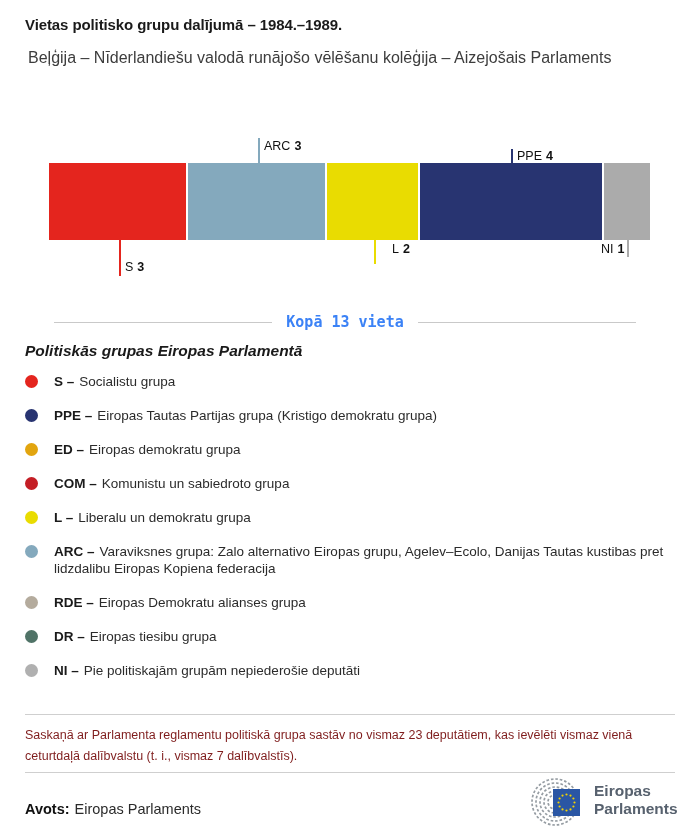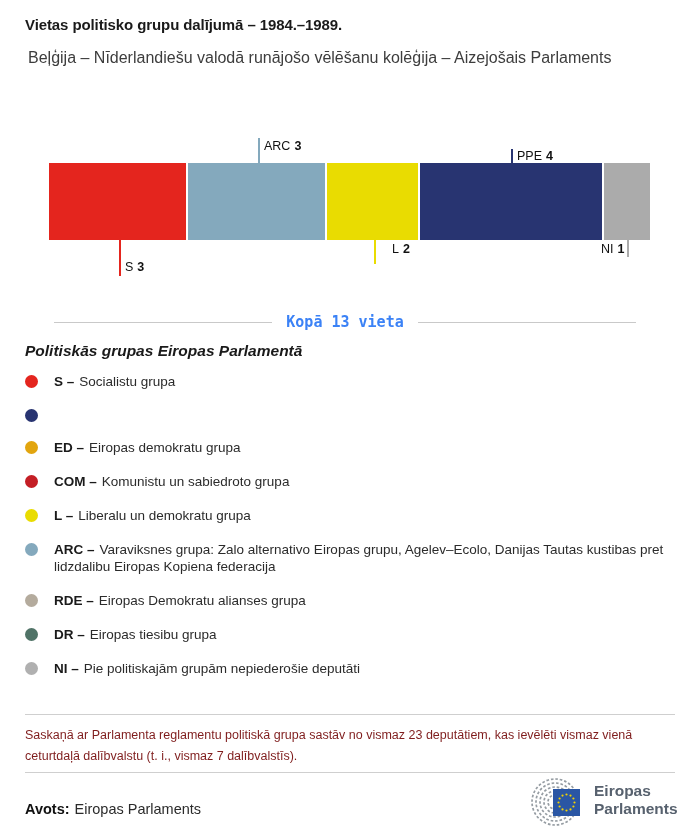--- a/index.html
+++ b/index.html
@@ -102,20 +102,21 @@
 
   <div class="section-heading">Politiskās grupas Eiropas Parlamentā</div>
 
   <div class="legend">
       <div class="legend-item">
         <span class="dot" style="background: rgb(228, 37, 30);"></span>
         <span><span class="abbr">S –</span><span>Socialistu grupa</span></span>
       </div>
       <div class="legend-item">
         <span class="dot" style="background: rgb(40, 52, 113);"></span>
+        <span><span class="abbr">PPE –</span><span>Eiropas Tautas Partijas grupa (Kristigo demokratu grupa)</span></span>
       </div>
       <div class="legend-item">
         <span class="dot" style="background: rgb(226, 165, 15);"></span>
         <span><span class="abbr">ED –</span><span>Eiropas demokratu grupa</span></span>
       </div>
       <div class="legend-item">
         <span class="dot" style="background: rgb(196, 30, 37);"></span>
         <span><span class="abbr">COM –</span><span>Komunistu un sabiedroto grupa</span></span>
       </div>
       <div class="legend-item">

